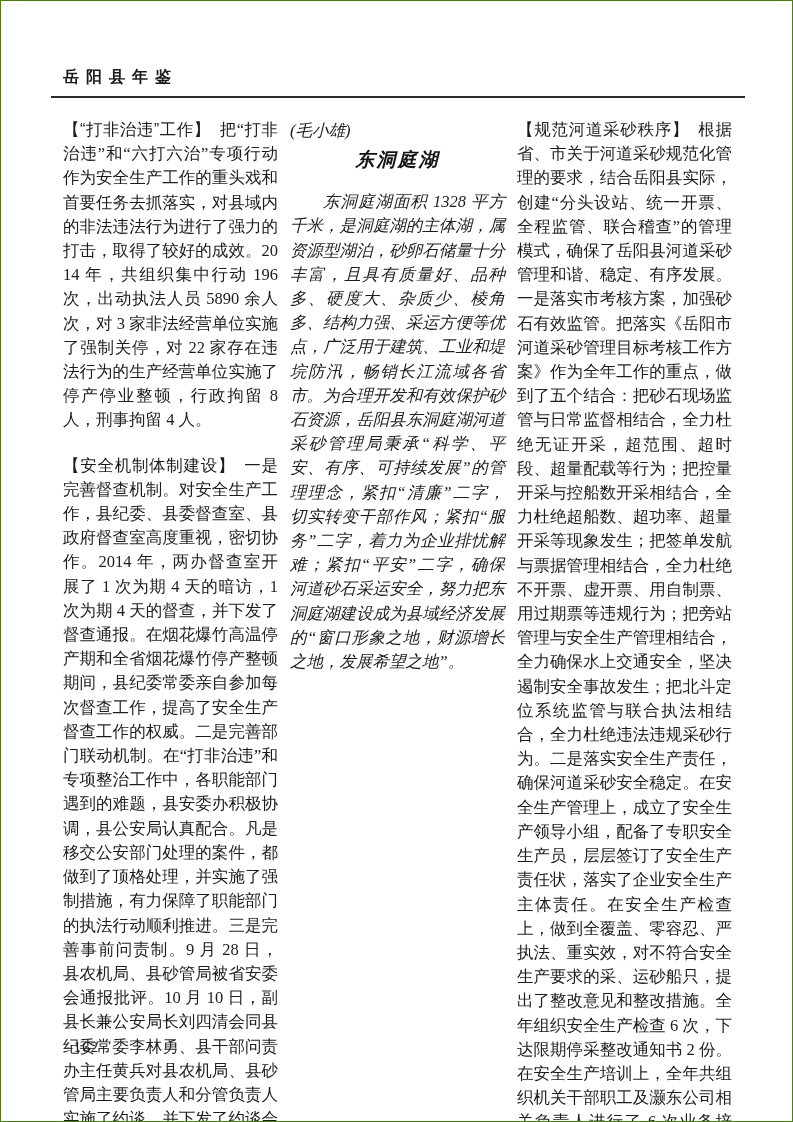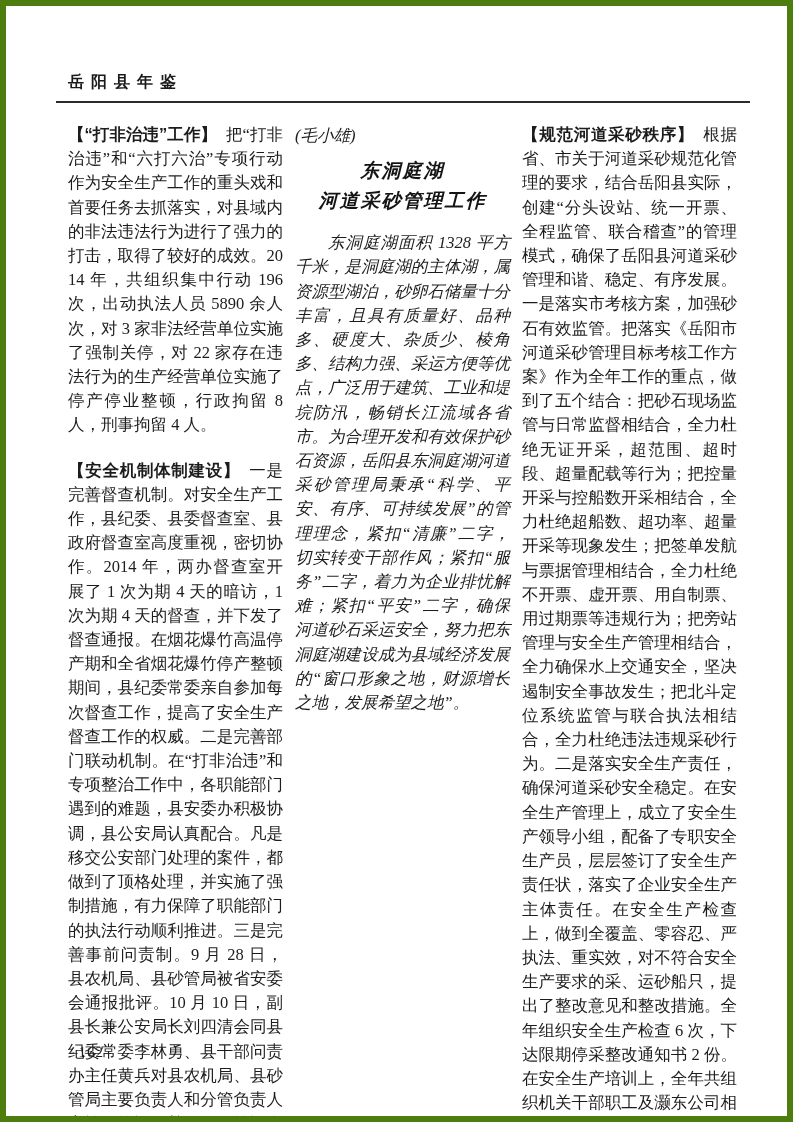--- a/index.html
+++ b/index.html
@@ -7,21 +7,21 @@
     padding: 0;
     background: #e8e8e8;
     font-family: "Liberation Serif", "DejaVu Serif", serif;
   }
   .page {
     position: relative;
     width: 793px;
     height: 1122px;
     margin: 0 auto;
     background: #ffffff;
-    border: 6px solid #4d7c0f;
+    border: 1px solid #4d7c0f;
     box-sizing: border-box;
     color: #1c1c1c;
     overflow: hidden;
   }
   
   .page-header-title {
     position: absolute;
     left: 62px;
     top: 66px;
     font-size: 16px;
@@ -54,37 +54,37 @@
   .col p {
     margin: 0;
     font-size: 16.5px;
     line-height: 24.2px;
     text-align: justify;
     color: #1c1c1c;
     word-break: break-all;
   }
   .entry-heading {
     font-family: "Liberation Sans", "DejaVu Sans", sans-serif;
-    font-weight: bold;
+    font-weight: normal;
     font-style: normal;
     margin-right: 0.55em;
   }
   .entry-gap { margin-top: 20px !important; }
   
   .kai { font-style: italic; }
   .kai .entry-heading { font-style: normal; }
   .indent2 { text-indent: 2em; }
   .signature {
     text-align: left;
     font-style: italic;
     padding-right: 3px;
     margin-top: 2px !important;
   }
   .article-title {
-    margin: 8px 0 15px 0;
+    margin: 2px 0 15px 0;
     text-align: center;
     font-weight: bold;
     font-style: italic;
     font-size: 19px;
     line-height: 30px;
     letter-spacing: 2px;
     color: #141414;
   }
   .article-title .title-line { display: block; }
   
@@ -114,21 +114,20 @@
       <p class="entry entry-gap">
         <span class="entry-heading">【安全机制体制建设】</span><span class="entry-body">一是完善督查机制。对安全生产工作，县纪委、县委督查室、县政府督查室高度重视，密切协作。2014 年，两办督查室开展了 1 次为期 4 天的暗访，1 次为期 4 天的督查，并下发了督查通报。在烟花爆竹高温停产期和全省烟花爆竹停产整顿期间，县纪委常委亲自参加每次督查工作，提高了安全生产督查工作的权威。二是完善部门联动机制。在“打非治违”和专项整治工作中，各职能部门遇到的难题，县安委办积极协调，县公安局认真配合。凡是移交公安部门处理的案件，都做到了顶格处理，并实施了强制措施，有力保障了职能部门的执法行动顺利推进。三是完善事前问责制。9 月 28 日，县农机局、县砂管局被省安委会通报批评。10 月 10 日，副县长兼公安局长刘四清会同县纪委常委李林勇、县干部问责办主任黄兵对县农机局、县砂管局主要负责人和分管负责人实施了约谈，并下发了约谈会议纪要，县纪委对上述</span>
       </p>
     </section>
 
     <section class="col">
       <p class="signature">(毛小雄)</p>
 
       <h2 class="article-title">
         <span class="title-line">东洞庭湖</span>
-        <span class="title-line">河道采砂管理工作</span>
       </h2>
 
       <p class="kai indent2">东洞庭湖面积 1328 平方千米，是洞庭湖的主体湖，属资源型湖泊，砂卵石储量十分丰富，且具有质量好、品种多、硬度大、杂质少、棱角多、结构力强、采运方便等优点，广泛用于建筑、工业和堤垸防汛，畅销长江流域各省市。为合理开发和有效保护砂石资源，岳阳县东洞庭湖河道采砂管理局秉承“科学、平安、有序、可持续发展”的管理理念，紧扣“清廉”二字，切实转变干部作风；紧扣“服务”二字，着力为企业排忧解难；紧扣“平安”二字，确保河道砂石采运安全，努力把东洞庭湖建设成为县域经济发展的“窗口形象之地，财源增长之地，发展希望之地”。</p>
     </section>
 
     <section class="col">
       <p class="entry">
         <span class="entry-heading">【规范河道采砂秩序】</span><span class="entry-body">根据省、市关于河道采砂规范化管理的要求，结合岳阳县实际，创建“分头设站、统一开票、全程监管、联合稽查”的管理模式，确保了岳阳县河道采砂管理和谐、稳定、有序发展。一是落实市考核方案，加强砂石有效监管。把落实《岳阳市河道采砂管理目标考核工作方案》作为全年工作的重点，做到了五个结合：把砂石现场监管与日常监督相结合，全力杜绝无证开采，超范围、超时段、超量配载等行为；把控量开采与控船数开采相结合，全力杜绝超船数、超功率、超量开采等现象发生；把签单发航与票据管理相结合，全力杜绝不开票、虚开票、用自制票、用过期票等违规行为；把旁站管理与安全生产管理相结合，全力确保水上交通安全，坚决遏制安全事故发生；把北斗定位系统监管与联合执法相结合，全力杜绝违法违规采砂行为。二是落实安全生产责任，确保河道采砂安全稳定。在安全生产管理上，成立了安全生产领导小组，配备了专职安全生产员，层层签订了安全生产责任状，落实了企业安全生产主体责任。在安全生产检查上，做到全覆盖、零容忍、严执法、重实效，对不符合安全生产要求的采、运砂船只，提出了整改意见和整改措施。全年组织安全生产检查 6 次，下达限期停采整改通知书 2 份。在安全生产培训上，全年共组织机关干部职工及灏东公司相关负责人进行了 6 次业务培训，所有培训内容均由市、县砂管部门相关</span>
       </p>
     </section>

